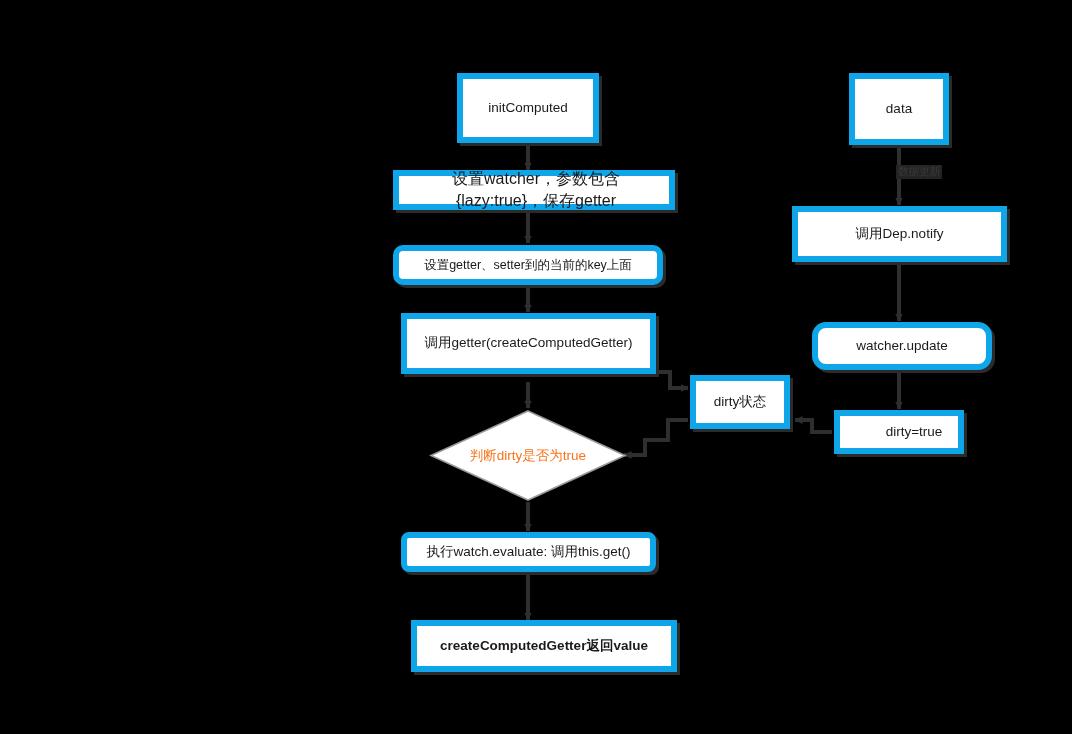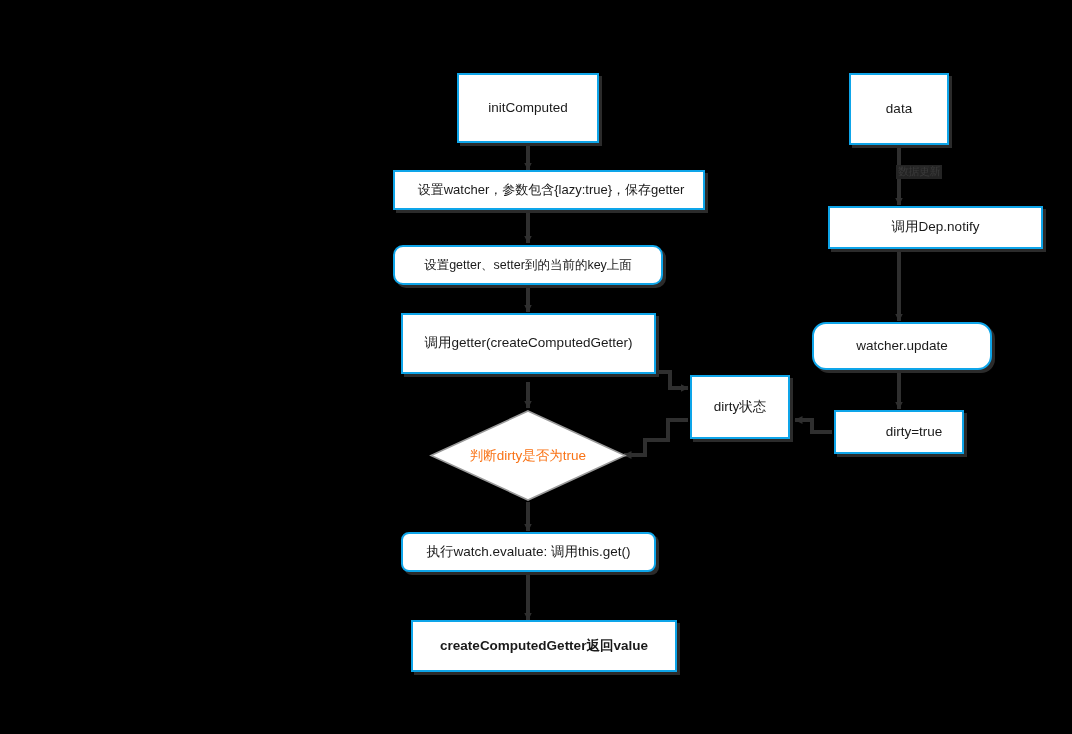--- a/index.html
+++ b/index.html
@@ -30,21 +30,21 @@
     width: 1072px;
     height: 734px;
     pointer-events: none;
   }
 
   
   .node {
     position: absolute;
     box-sizing: border-box;
     background: #ffffff;
-    border: 2px solid #0ea5e9;
+    border: 6px solid #0ea5e9;
     box-shadow: 3px 3px 0 0 #2b2b2b;
     display: flex;
     align-items: center;
     justify-content: center;
     text-align: center;
     color: #1a1a1a;
     font-size: 13.5px;
     line-height: 1.35;
     padding: 2px 8px;
   }
@@ -117,21 +117,21 @@
 
     <path d="M656,372 L670,372 L670,388 L688,388" stroke="#2f2f2f" stroke-width="4" fill="none" marker-end="url(#ah)"></path>
 
     <path d="M688,420 L668,420 L668,440 L645,440 L645,455 L624,455" stroke="#2f2f2f" stroke-width="4" fill="none" marker-end="url(#ah)"></path>
   </svg>
 
   <div class="node" style="left:457px; top:73px; width:142px; height:70px;">
     <span class="label">initComputed</span>
   </div>
 
-  <div class="node" style="left:393px; top:170px; width:312px; height:40px; font-size:13px;padding-left:12px;">
+  <div class="node" style="left:393px; top:170px; width:282px; height:40px; font-size:16px;padding-left:12px;">
     <span class="label">设置watcher，参数包含{lazy:true}，保存getter</span>
   </div>
 
   <div class="node" style="left:393px; top:245px; width:270px; height:40px; font-size:12.5px;border-radius:10px;">
     <span class="label">设置getter、setter到的当前的key上面</span>
   </div>
 
   <div class="node" style="left:401px; top:313px; width:255px; height:61px;">
     <span class="label">调用getter(createComputedGetter)</span>
   </div>
@@ -150,29 +150,29 @@
   <div class="node" style="left:411px; top:620px; width:266px; height:52px;font-weight:bold;">
     <span class="label">createComputedGetter返回value</span>
   </div>
 
   <div class="node" style="left:849px; top:73px; width:100px; height:72px;">
     <span class="label">data</span>
   </div>
 
   <div class="edge-label" style="left:896px; top:165px;">数据更新</div>
 
-  <div class="node" style="left:792px; top:206px; width:215px; height:43px;margin-left:36px;">
+  <div class="node" style="left:792px; top:206px; width:215px; height:56px;">
     <span class="label">调用Dep.notify</span>
   </div>
 
   <div class="node" style="left:812px; top:322px; width:180px; height:48px;border-radius:14px;">
     <span class="label">watcher.update</span>
   </div>
 
   <div class="node" style="left:834px; top:410px; width:130px; height:44px;padding-left:38px;">
     <span class="label">dirty=true</span>
   </div>
 
-  <div class="node" style="left:690px; top:375px; width:100px; height:64px;">
+  <div class="node" style="left:690px; top:375px; width:100px; height:54px;">
     <span class="label">dirty状态</span>
   </div>
 
 </div>
 
 </body></html>

